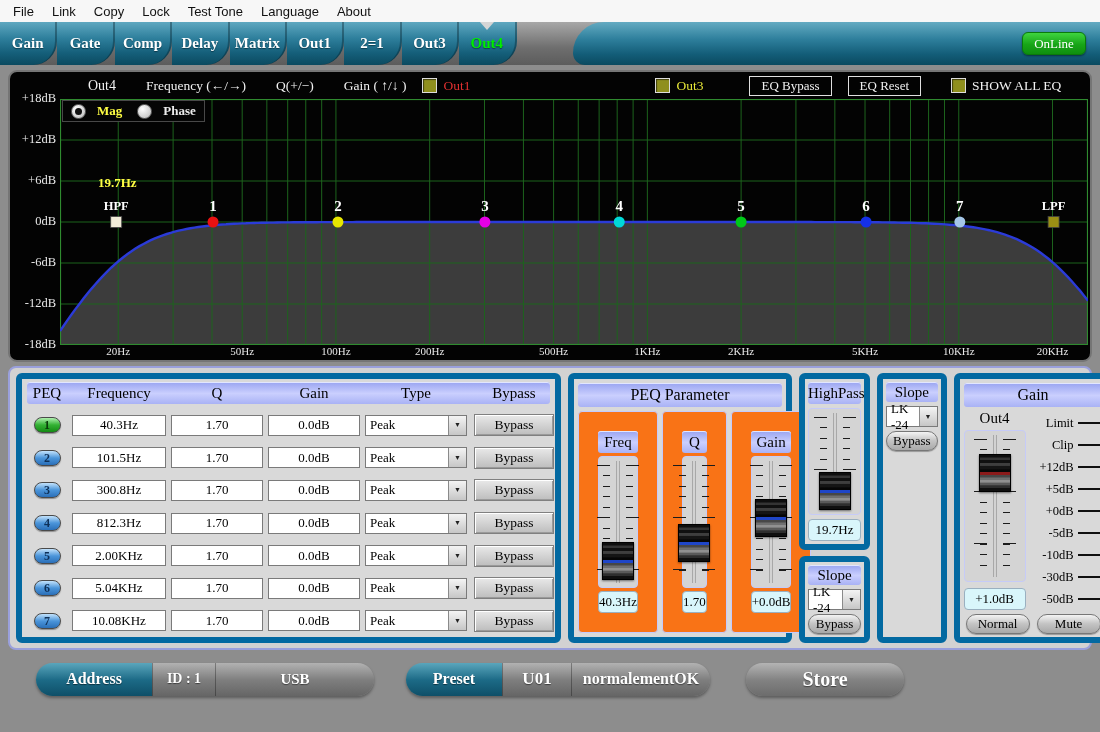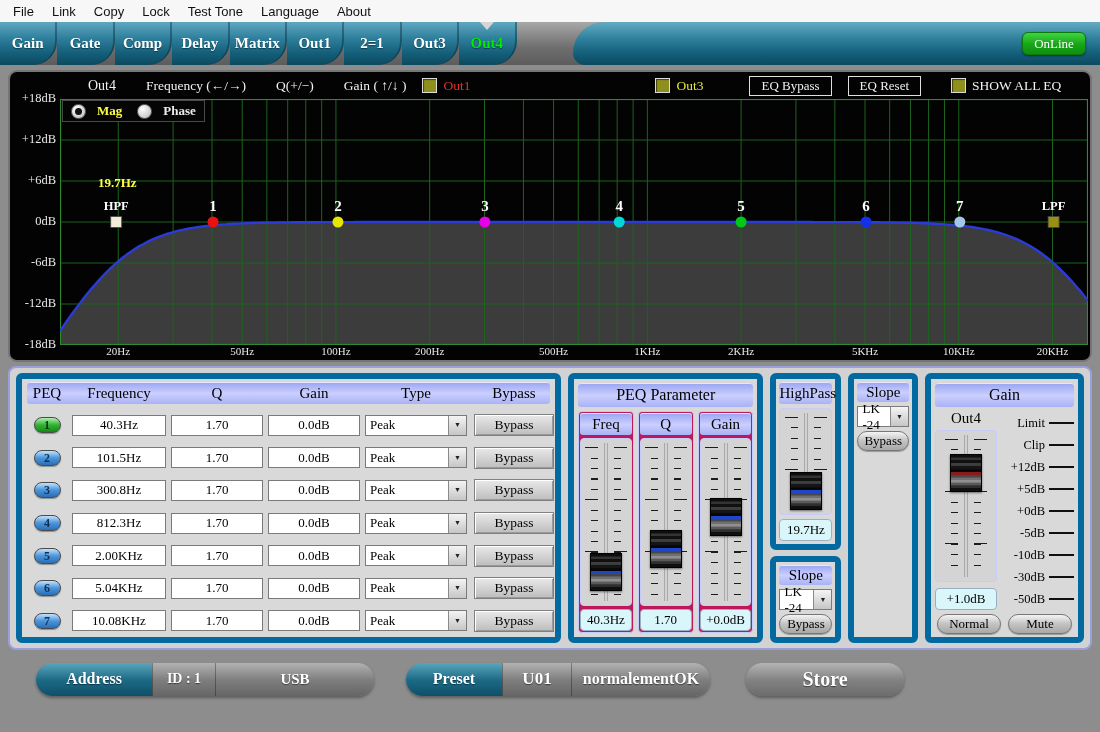--- a/index.html
+++ b/index.html
@@ -102,21 +102,21 @@
     background:linear-gradient(180deg,#0e0e0e 0 6%,#343434 8% 13%,#101010 15% 21%,#3e3e3e 23% 29%,
       #151515 31% 39%,#060606 41% 46%,var(--line,#1f46c8) 47% 55%,#474747 56% 62%,#707070 63% 69%,
       #909090 70% 76%,#5a5a5a 77% 84%,#2e2e2e 85% 92%,#0f0f0f 93% 100%);}
   .valbox{height:20px;background:#d9f6fb;border:1px solid #9ab0c0;border-radius:4px;
     display:flex;align-items:center;justify-content:center;font-size:13px;color:#000;
     overflow:hidden;white-space:nowrap;}
 
   
   .ppanel{width:224px;padding:4px;display:flex;flex-direction:column;}
   .pcols{display:flex;gap:4px;margin-top:4px;flex:1;}
-  .pcol{flex:1;border:1px solid #c4caff;border-radius:4px;background:#be185d;padding:1px;
+  .pcol{flex:1;border:1px solid #c4caff;border-radius:4px;background:#f97316;padding:19px;
     display:flex;flex-direction:column;gap:3px;}
   .pcol .sarea{flex:1;}
 
   
   .fcol{width:71px;display:flex;flex-direction:column;gap:6px;}
   .fpanel{height:182px;padding:3px;display:flex;flex-direction:column;gap:4px;}
   .fpanel .sarea{flex:1;}
   .spanel{flex:1;padding:3px;display:flex;flex-direction:column;gap:4px;}
   .spanel .lavh{height:20px;line-height:20px;}
   .pill{height:20px;border:1px solid #777;border-radius:10px;

